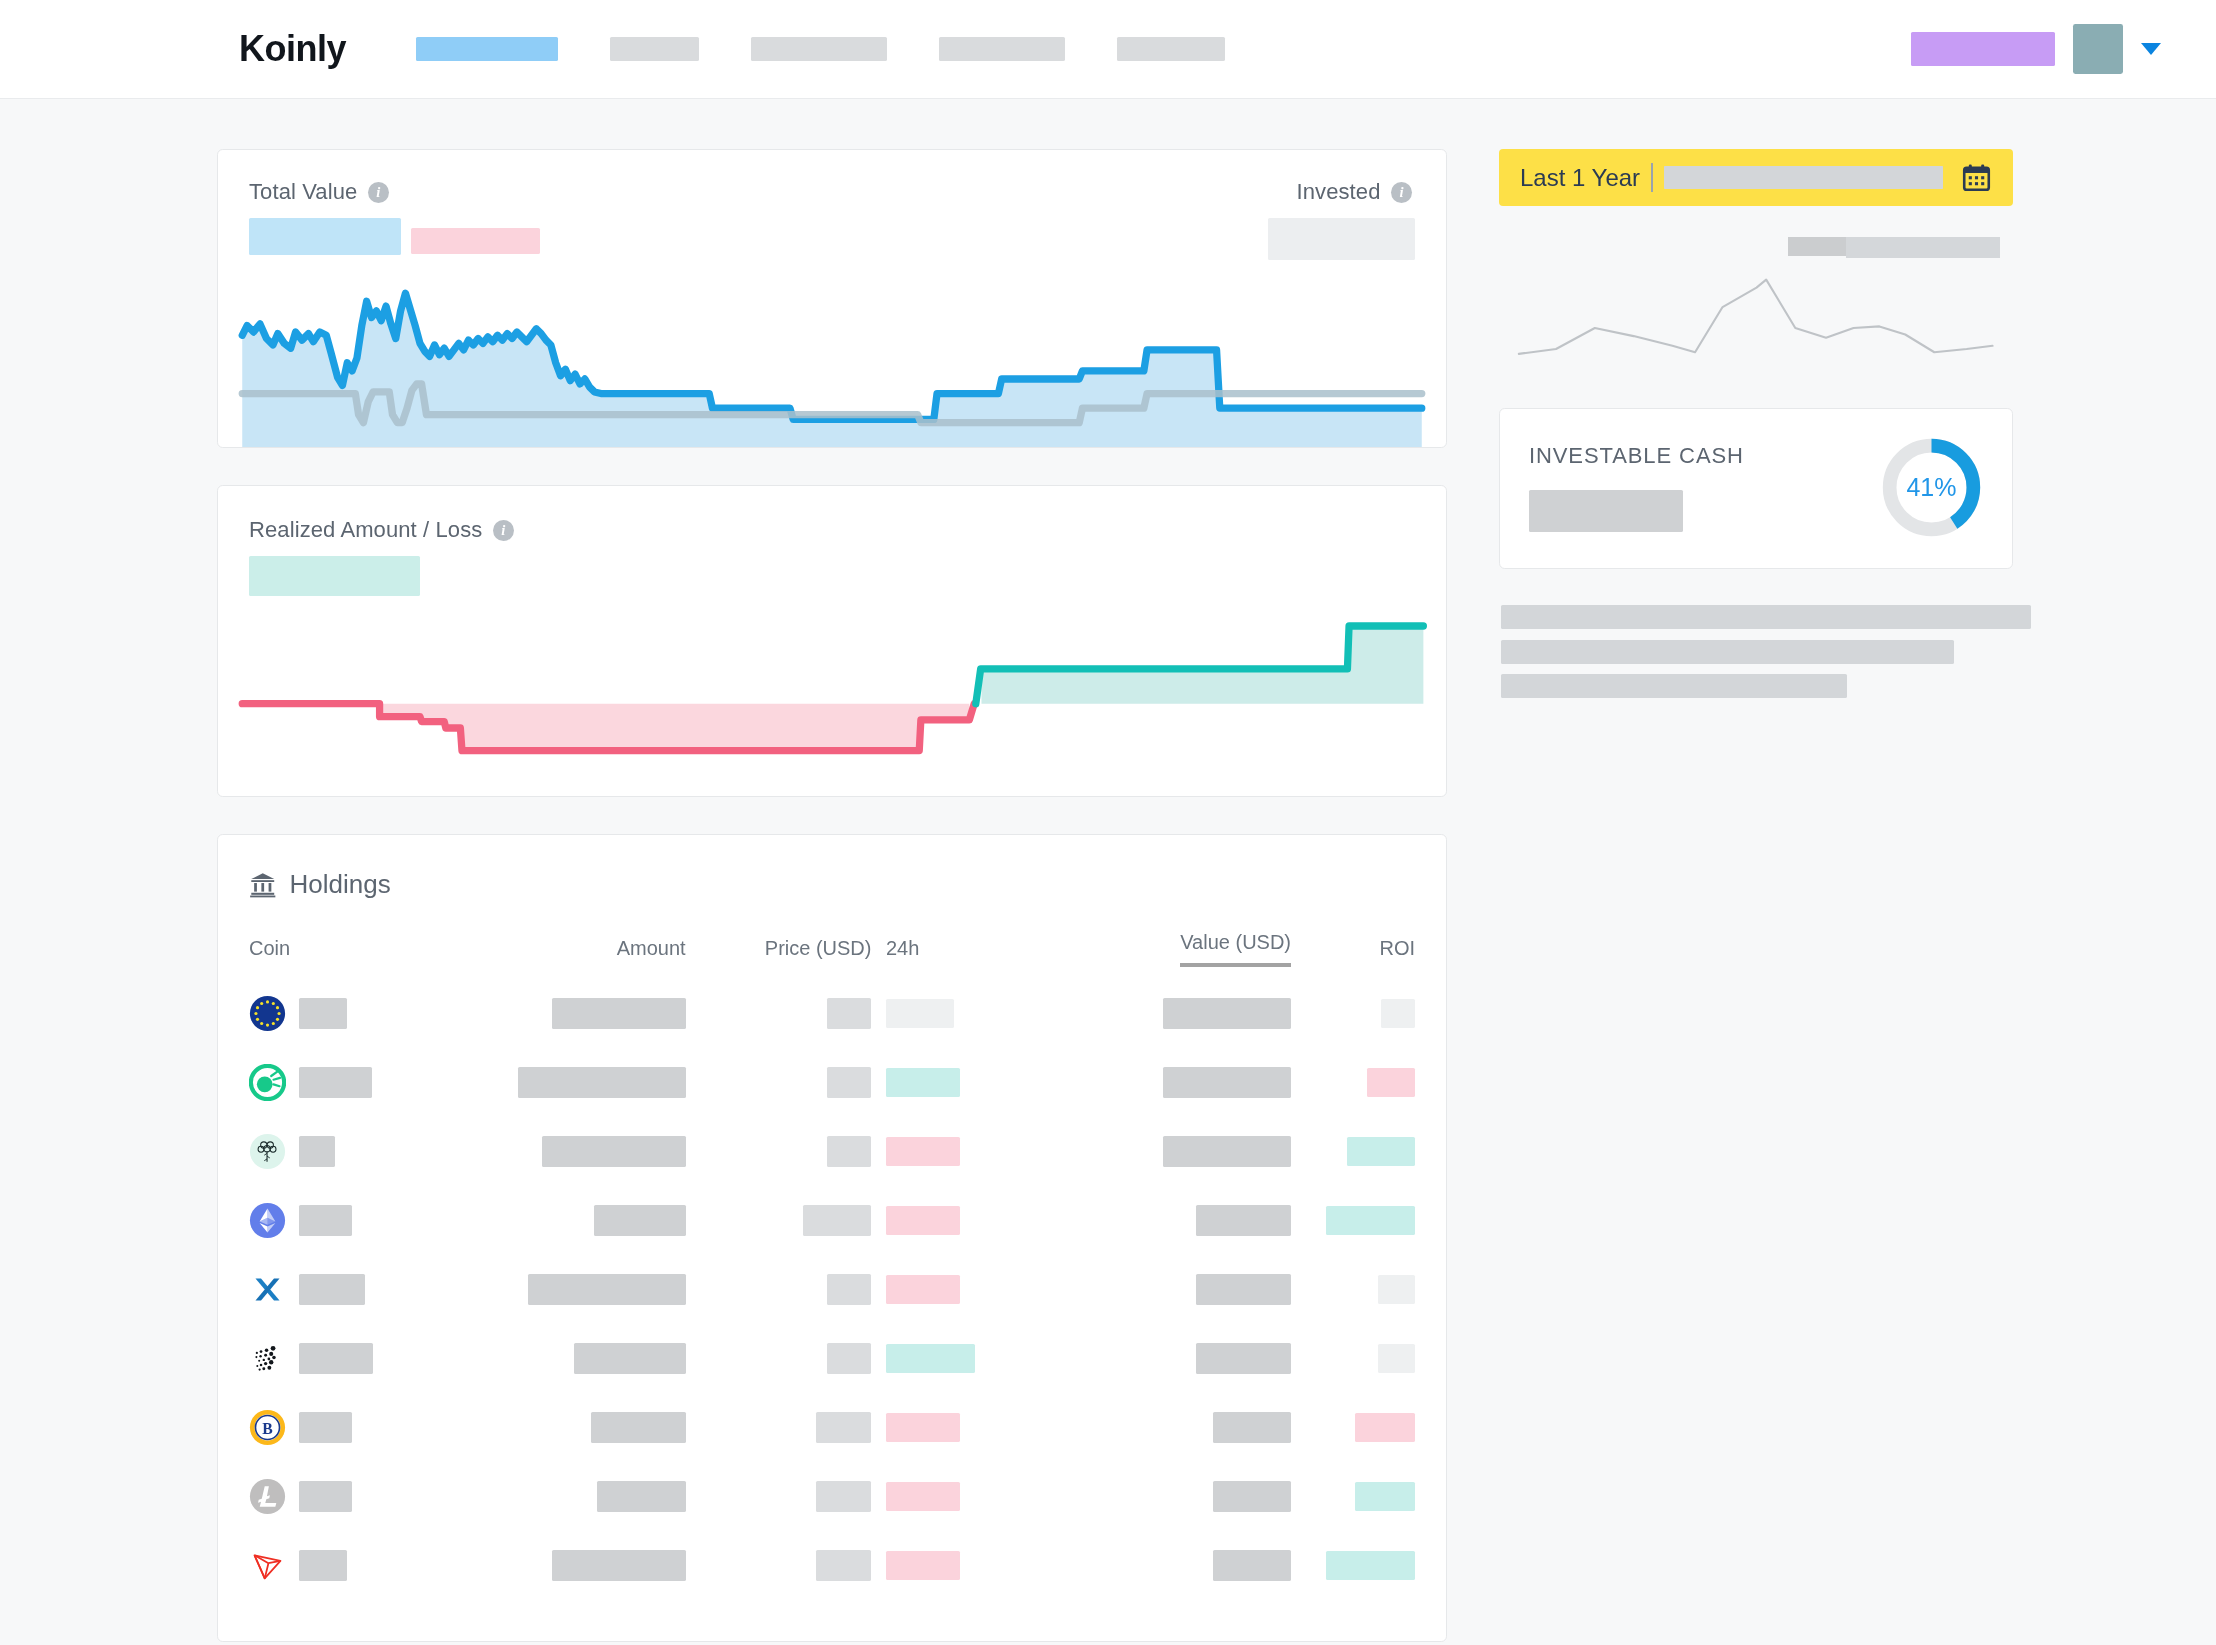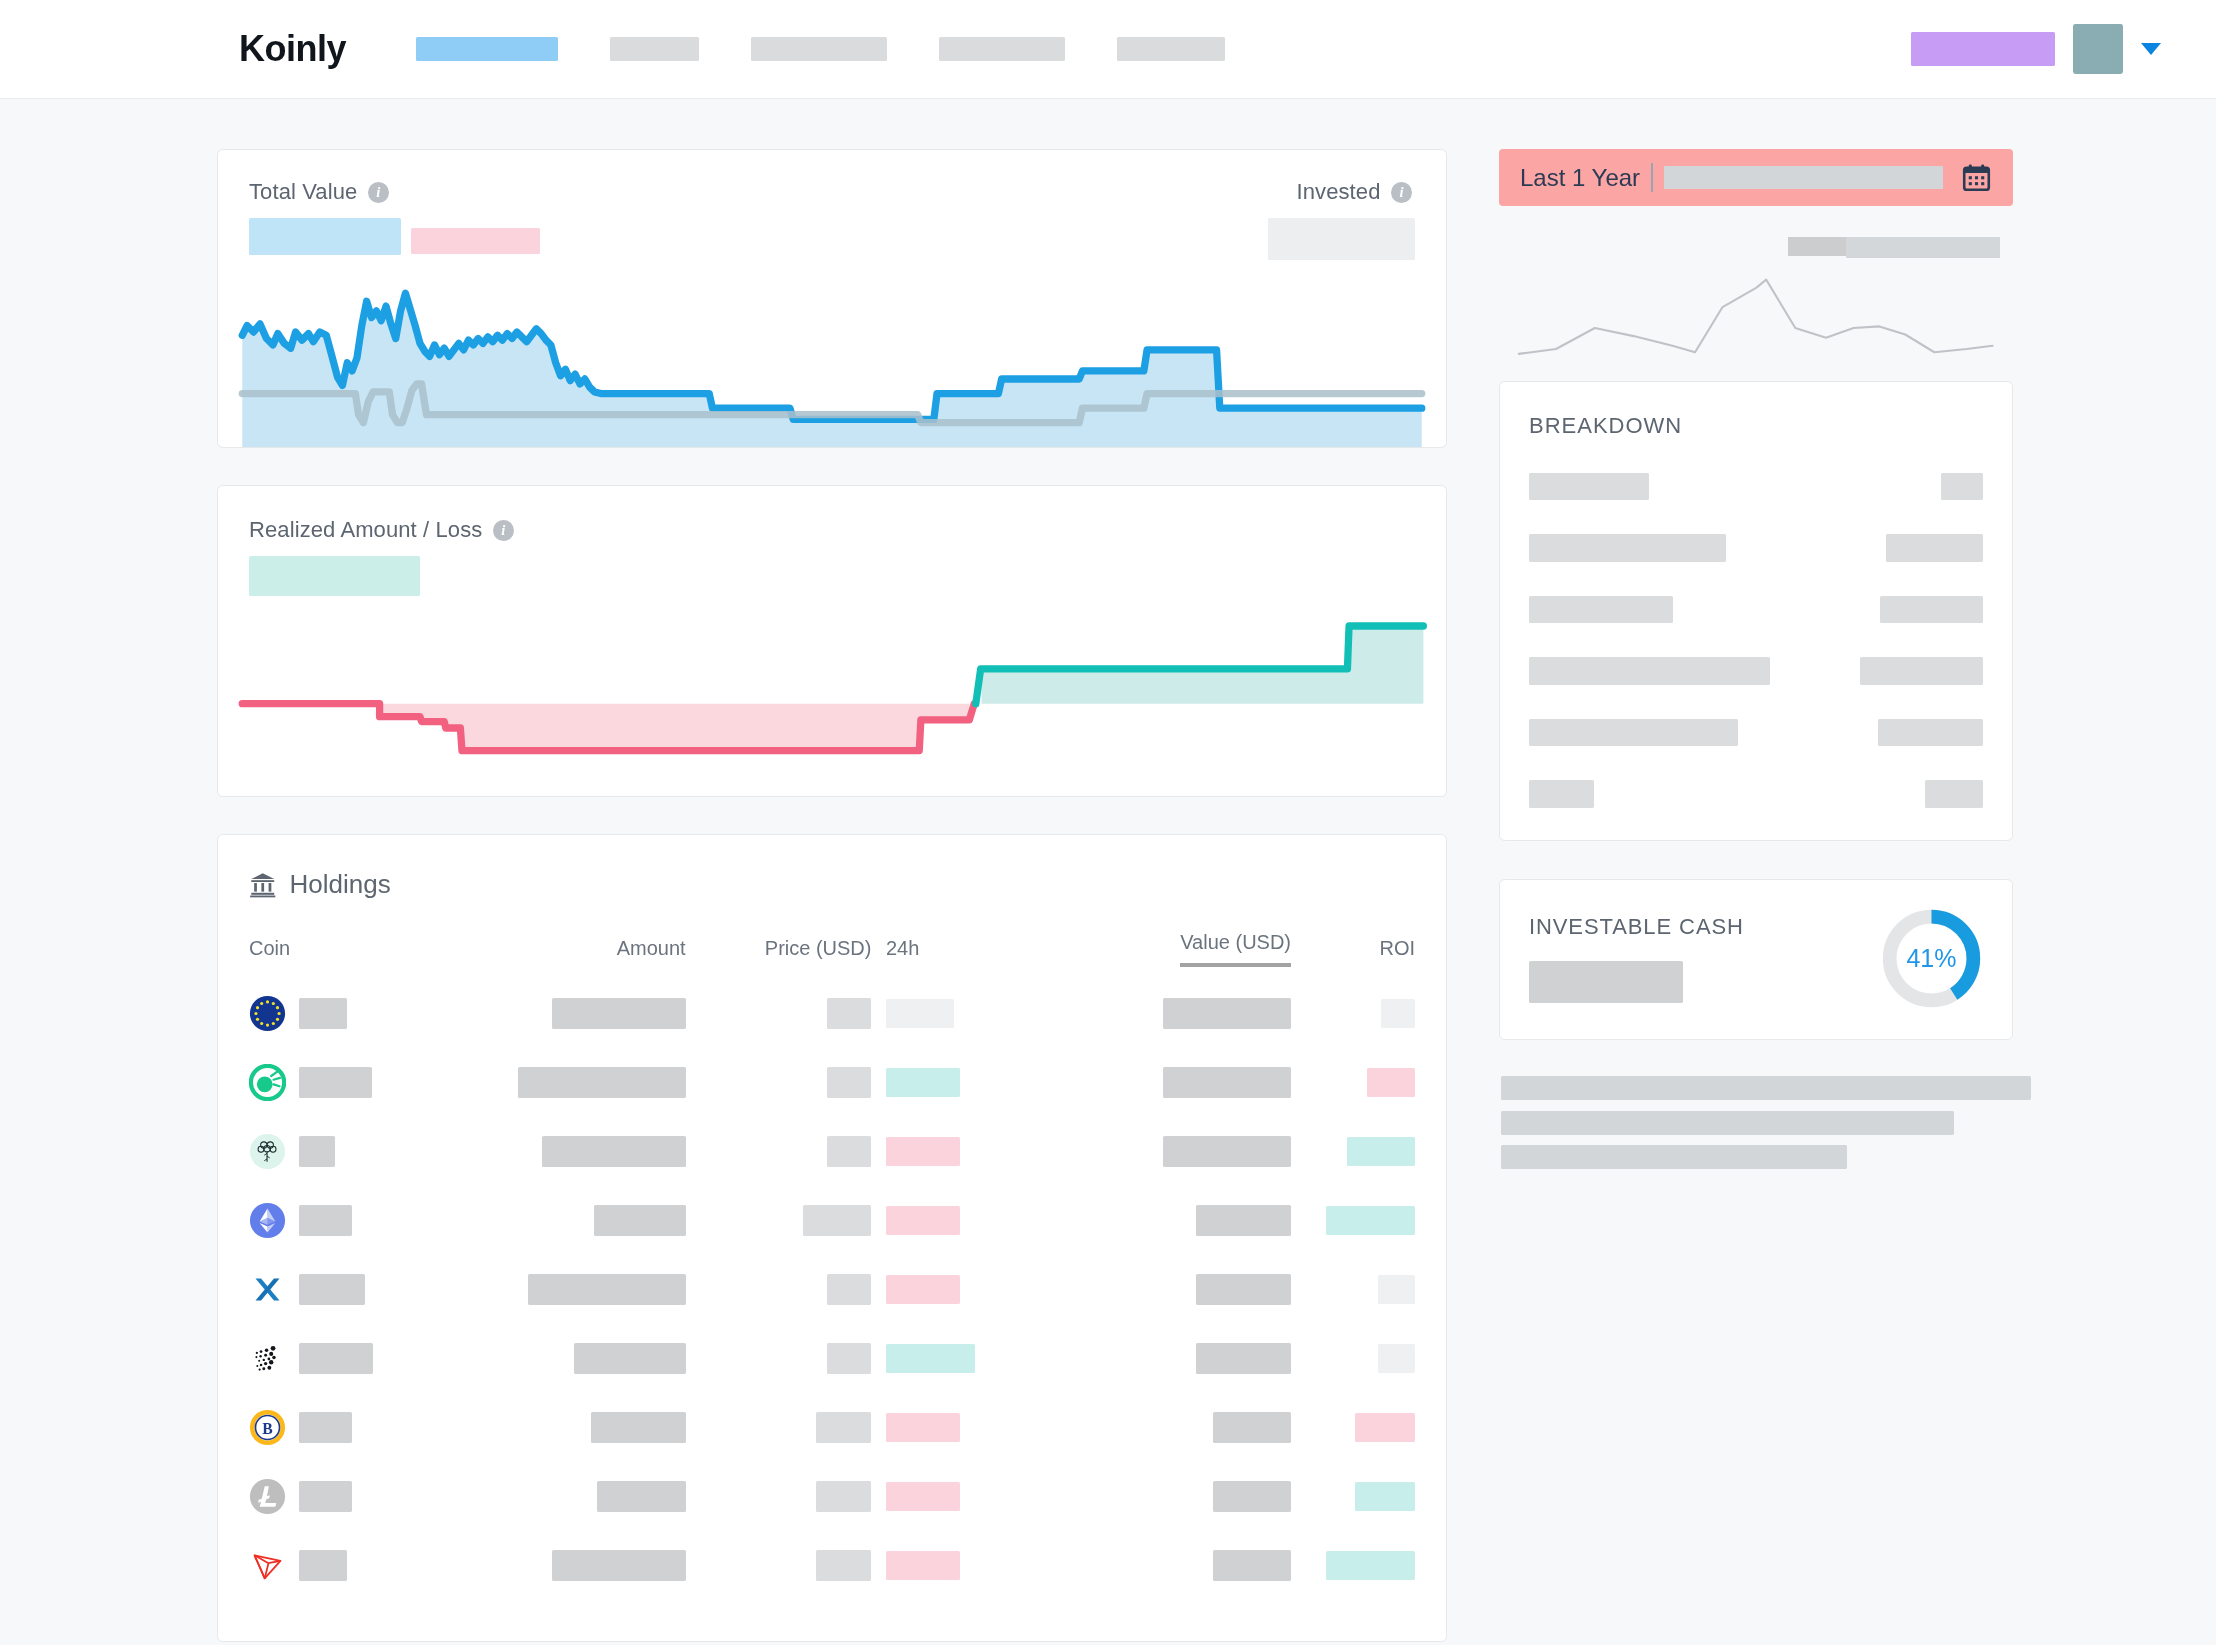--- a/index.html
+++ b/index.html
@@ -115,21 +115,21 @@
   .cell-r { display: flex; justify-content: flex-end; }
   .cell-l { display: flex; justify-content: flex-start; padding-left: 14.5px; }
   td.c-roi { padding-right: 31px; }
   .chip { height: 29px; border-radius: 1.6px; }
   .c-up { background: #c7eeea; }
   .c-down { background: #fbd3dc; }
   .c-flat { background: #eef0f1; }
 
   
   .daterange {
-    background: #fca5a5; border-radius: 4px;
+    background: #fde047; border-radius: 4px;
     height: 57px; display: flex; align-items: center;
     padding: 0 21px 0 21px; gap: 0;
   }
   .dr-label { font-size: 24px; color: #2b3b53; white-space: nowrap; }
   .dr-div { width: 1.6px; height: 29px; background: #9aa3ae; margin: 0 11.3px; }
   .dr-input { flex: 1; height: 22.6px; background: #d3d6d9; border-radius: 0.8px; }
   .cal-ic { width: 31px; height: 31px; margin-left: 18px; }
 
   .spark-wrap { height: 154px; position: relative; margin-top: 9.7px; }
   .spark-legend {
@@ -677,48 +677,20 @@
     <div class="spark-wrap">
       <div class="spark-legend">
         <div class="a"></div>
         <div class="b"></div>
       </div>
       <svg viewBox="0 0 600 140" preserveAspectRatio="none">
         <path d="M6,120 L52,114 L100,88 L148,98 L196,110 L224,118 L258,62 L300,38 L312,28 L348,88 L386,100 L420,88 L452,86 L484,96 L520,118 L560,114 L592,110" fill="none" stroke="#bfc3c7" stroke-width="2.6" stroke-linejoin="round" stroke-linecap="round"></path>
       </svg>
     </div>
 
-    <div class="card bd-card">
-      <div class="bd-title">BREAKDOWN</div>
-
-      <div class="bd-row">
-        <div class="blk b-gray-md" style="width:120px;height:27.5px"></div>
-        <div class="blk b-gray-md" style="width:42px;height:27.5px"></div>
-      </div>
-      <div class="bd-row">
-        <div class="blk b-gray-md" style="width:197px;height:27.5px"></div>
-        <div class="blk b-gray-md" style="width:97px;height:27.5px"></div>
-      </div>
-      <div class="bd-row">
-        <div class="blk b-gray-md" style="width:144px;height:27.5px"></div>
-        <div class="blk b-gray-md" style="width:103px;height:27.5px"></div>
-      </div>
-      <div class="bd-row">
-        <div class="blk b-gray-md" style="width:241px;height:27.5px"></div>
-        <div class="blk b-gray-md" style="width:123px;height:27.5px"></div>
-      </div>
-      <div class="bd-row">
-        <div class="blk b-gray-md" style="width:209px;height:27.5px"></div>
-        <div class="blk b-gray-md" style="width:105px;height:27.5px"></div>
-      </div>
-      <div class="bd-row">
-        <div class="blk b-gray-md" style="width:65px;height:27.5px"></div>
-        <div class="blk b-gray-md" style="width:58px;height:27.5px"></div>
-      </div>
-    </div>
 
     <div class="card ic-card">
       <div>
         <div class="ic-title">INVESTABLE CASH</div>
         <div class="ic-val"></div>
       </div>
       <div class="donut">
         <svg width="103" height="103" viewBox="0 0 128 128">
           <circle cx="64" cy="64" r="52" fill="none" stroke="#e3e5e7" stroke-width="17"></circle>
           <circle cx="64" cy="64" r="52" fill="none" stroke="#189cdf" stroke-width="17" stroke-dasharray="134 327" stroke-dashoffset="0" transform="rotate(-90 64 64)" stroke-linecap="butt"></circle>

